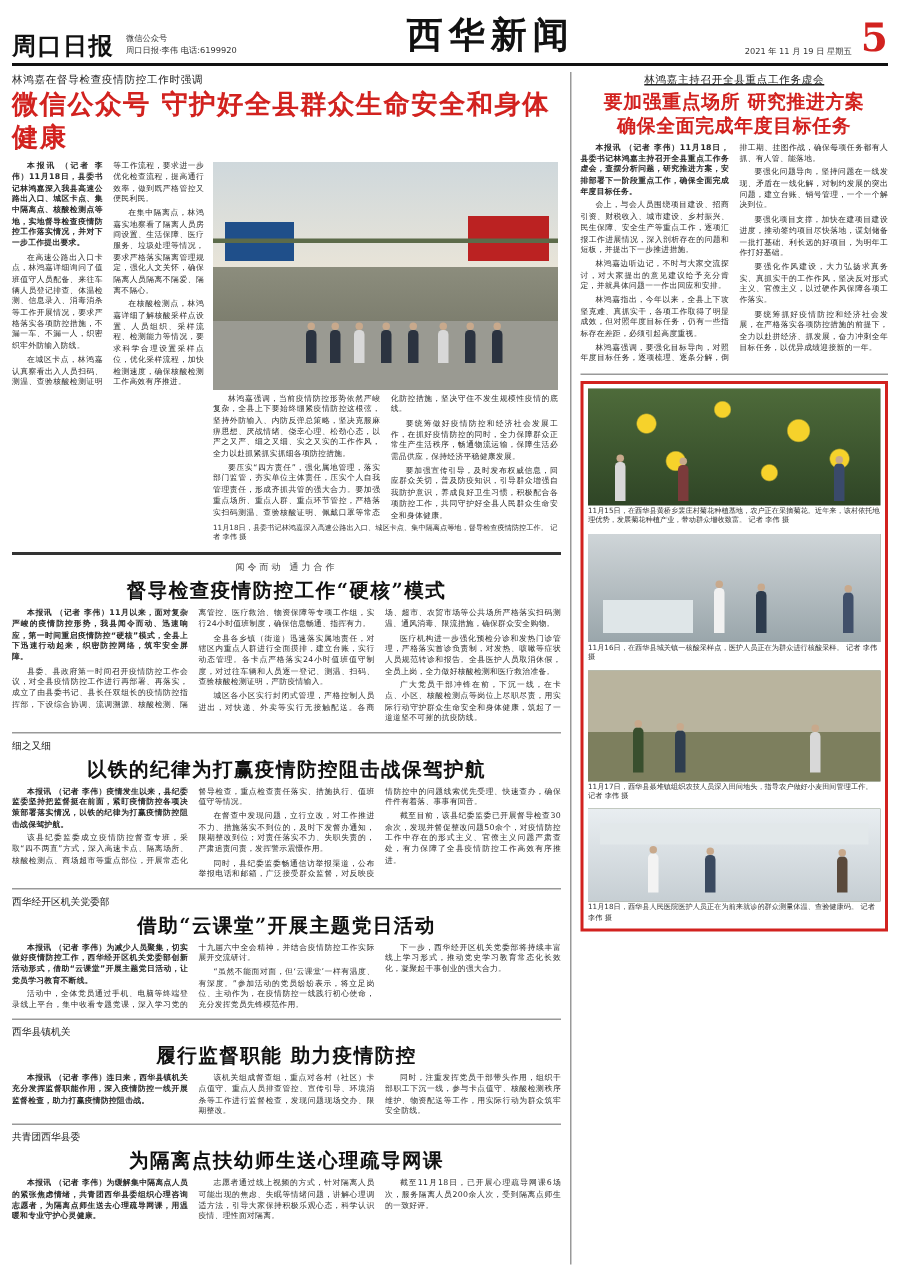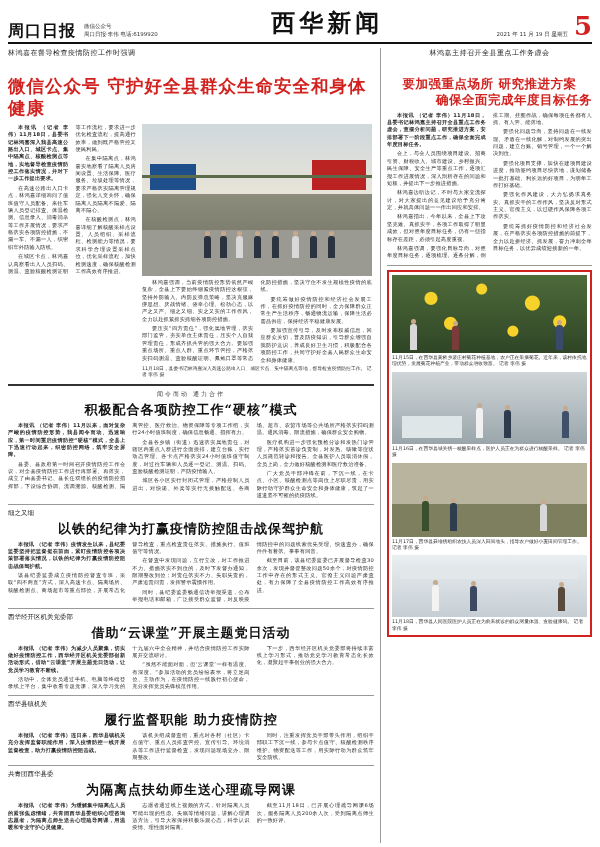--- a/index.html
+++ b/index.html
@@ -17,21 +17,21 @@
   .mh-title{flex:1;text-align:center;font-family:"DejaVu Serif","Liberation Serif",serif;font-weight:bold;font-size:24px;letter-spacing:4px;color:#111;padding-bottom:1px;margin-top:22px;}
   .mh-right{display:flex;align-items:flex-end;gap:6px;padding-bottom:2px;}
   .mh-date{font-size:5.5px;color:#333;white-space:nowrap;}
   .mh-num{font-family:"DejaVu Serif","Liberation Serif",serif;font-weight:bold;font-size:26px;color:#d2221f;line-height:0.9;}
 
   
   .body-wrap{display:flex;margin-top:4px;height:795px;}
   .col-left{width:372px;padding-right:6px;box-sizing:border-box;}
   .col-right{width:212px;border-left:1px solid #999;padding-left:6px;box-sizing:border-box;}
 
-  .kicker{font-size:7px;color:#222;letter-spacing:0.5px;margin-bottom:18px;}
+  .kicker{font-size:7px;color:#222;letter-spacing:0.5px;margin-bottom:2px;}
   .headline-main{
     font-family:"DejaVu Serif","Liberation Serif",serif;font-weight:bold;
     font-size:17.5px;color:#d2221f;letter-spacing:1px;line-height:1.25;margin:1px 0 4px;
   }
   .headline-r1{font-family:"DejaVu Serif","Liberation Serif",serif;font-weight:bold;font-size:12.5px;color:#d2221f;letter-spacing:0.5px;line-height:1.3;text-align:center;}
   .rule-thin{border-top:1px solid #999;margin:4px 0;}
   .rule-dbl{border-top:2px solid #333;margin:5px 0 4px;}
 
   
   .tcol{font-size:5.2px;line-height:1.42;text-align:justify;color:#2b2b2b;letter-spacing:0.2px;}
@@ -129,21 +129,21 @@
             <p>要统筹做好疫情防控和经济社会发展工作，在抓好疫情防控的同时，全力保障群众正常生产生活秩序，畅通物流运输，保障生活必需品供应，保持经济平稳健康发展。</p>
             <p>要加强宣传引导，及时发布权威信息，回应群众关切，普及防疫知识，引导群众增强自我防护意识，养成良好卫生习惯，积极配合各项防控工作，共同守护好全县人民群众生命安全和身体健康。</p>
           </div>
           <div class="cap">11月18日，县委书记林鸿嘉深入高速公路出入口、城区卡点、集中隔离点等地，督导检查疫情防控工作。   记者 李伟 摄</div>
         </div>
       </div>
 
       <div class="rule-dbl"></div>
 
       <div class="mini-kicker">闻令而动  通力合作</div>
-      <div class="sub-head">积极配合各项防控工作“硬核”模式</div>
+      <div class="sub-head">督导检查疫情防控工作“硬核”模式</div>
       <div class="tcol multi3">
         <p class="lead">本报讯 （记者 李伟）11月以来，面对复杂严峻的疫情防控形势，我县闻令而动、迅速响应，第一时间重启疫情防控“硬核”模式，全县上下迅速行动起来，织密防控网络，筑牢安全屏障。</p>
         <p>县委、县政府第一时间召开疫情防控工作会议，对全县疫情防控工作进行再部署、再落实，成立了由县委书记、县长任双组长的疫情防控指挥部，下设综合协调、流调溯源、核酸检测、隔离管控、医疗救治、物资保障等专项工作组，实行24小时值班制度，确保信息畅通、指挥有力。</p>
         <p>全县各乡镇（街道）迅速落实属地责任，对辖区内重点人群进行全面摸排，建立台账，实行动态管理。各卡点严格落实24小时值班值守制度，对过往车辆和人员逐一登记、测温、扫码、查验核酸检测证明，严防疫情输入。</p>
         <p>城区各小区实行封闭式管理，严格控制人员进出，对快递、外卖等实行无接触配送。各商场、超市、农贸市场等公共场所严格落实扫码测温、通风消毒、限流措施，确保群众安全购物。</p>
         <p>医疗机构进一步强化预检分诊和发热门诊管理，严格落实首诊负责制，对发热、咳嗽等症状人员规范转诊和报告。全县医护人员取消休假，全员上岗，全力做好核酸检测和医疗救治准备。</p>
         <p>广大党员干部冲锋在前，下沉一线，在卡点、小区、核酸检测点等岗位上尽职尽责，用实际行动守护群众生命安全和身体健康，筑起了一道道坚不可摧的抗疫防线。</p>
       </div>
 
       <div class="rule-thin"></div>
@@ -186,23 +186,23 @@
       <div class="tcol multi3">
         <p class="lead">本报讯 （记者 李伟）为缓解集中隔离点人员的紧张焦虑情绪，共青团西华县委组织心理咨询志愿者，为隔离点师生送去心理疏导网课，用温暖和专业守护心灵健康。</p>
         <p>志愿者通过线上视频的方式，针对隔离人员可能出现的焦虑、失眠等情绪问题，讲解心理调适方法，引导大家保持积极乐观心态，科学认识疫情、理性面对隔离。</p>
         <p>截至11月18日，已开展心理疏导网课6场次，服务隔离人员200余人次，受到隔离点师生的一致好评。</p>
       </div>
 
     </div>
 
     <div class="col-right">
 
-      <div class="kicker" style="text-align:center;">林鸿嘉主持召开全县重点工作务虚会</div>
+      <div class="kicker" style="text-align:center;text-decoration:underline;">林鸿嘉主持召开全县重点工作务虚会</div>
       <div class="headline-r1">要加强重点场所  研究推进方案</div>
-      <div class="headline-r1" style="margin-bottom:3px;text-align:right;">确保全面完成年度目标任务</div>
+      <div class="headline-r1" style="margin-bottom:3px;">确保全面完成年度目标任务</div>
 
       <div class="tcol multi2">
         <p class="lead">本报讯 （记者 李伟）11月18日，县委书记林鸿嘉主持召开全县重点工作务虚会，查摆分析问题，研究推进方案，安排部署下一阶段重点工作，确保全面完成年度目标任务。</p>
         <p>会上，与会人员围绕项目建设、招商引资、财税收入、城市建设、乡村振兴、民生保障、安全生产等重点工作，逐项汇报工作进展情况，深入剖析存在的问题和短板，并提出下一步推进措施。</p>
         <p>林鸿嘉边听边记，不时与大家交流探讨，对大家提出的意见建议给予充分肯定，并就具体问题一一作出回应和安排。</p>
         <p>林鸿嘉指出，今年以来，全县上下攻坚克难、真抓实干，各项工作取得了明显成效，但对照年度目标任务，仍有一些指标存在差距，必须引起高度重视。</p>
         <p>林鸿嘉强调，要强化目标导向，对照年度目标任务，逐项梳理、逐条分解，倒排工期、挂图作战，确保每项任务都有人抓、有人管、能落地。</p>
         <p>要强化问题导向，坚持问题在一线发现、矛盾在一线化解，对制约发展的突出问题，建立台账、销号管理，一个一个解决到位。</p>
         <p>要强化项目支撑，加快在建项目建设进度，推动签约项目尽快落地，谋划储备一批打基础、利长远的好项目，为明年工作打好基础。</p>
         <p>要强化作风建设，大力弘扬求真务实、真抓实干的工作作风，坚决反对形式主义、官僚主义，以过硬作风保障各项工作落实。</p>

